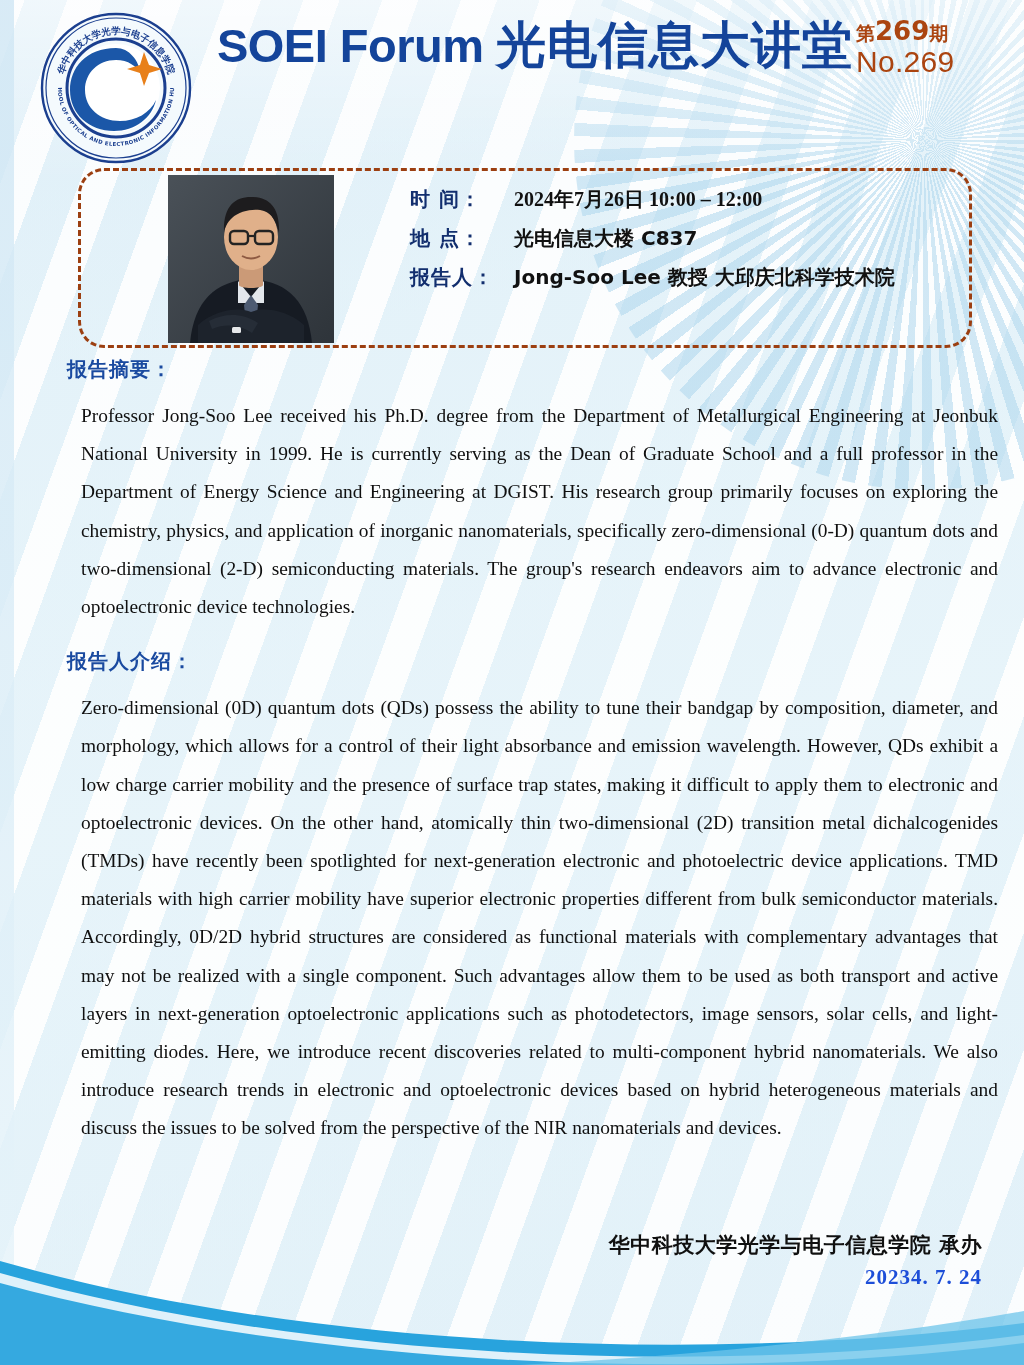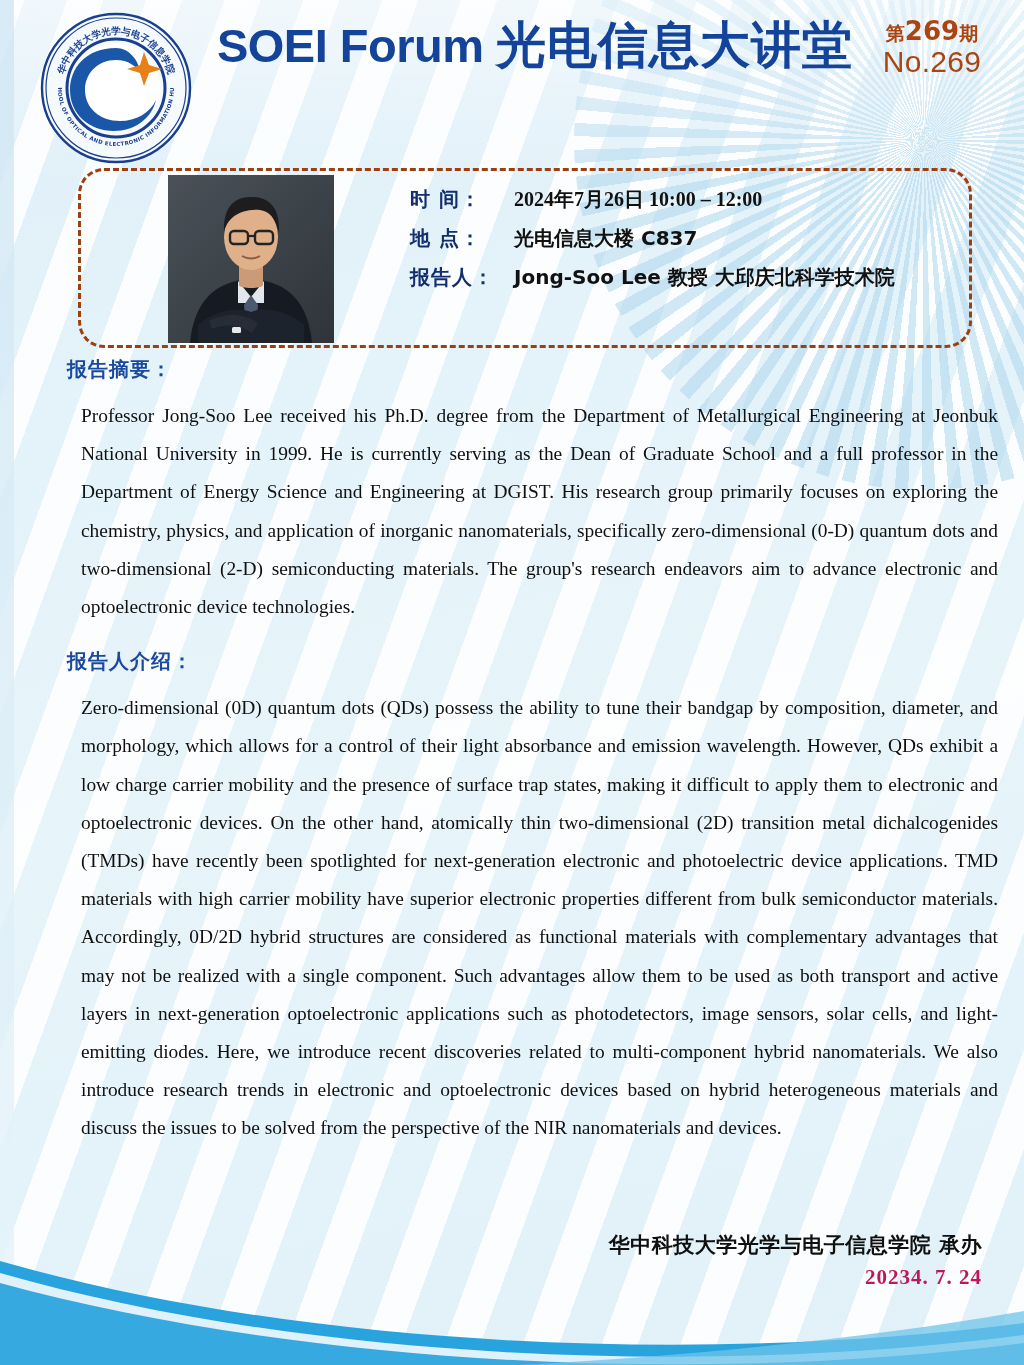--- a/index.html
+++ b/index.html
@@ -108,21 +108,21 @@
   .forum-title .cn {
     font-family: "DejaVu Sans", "Liberation Sans", sans-serif;
     font-size: 50px;
     letter-spacing: 1px;
   }
   .issue-block {
     position: absolute;
     right: 16px;
     top: 18px;
     width: 152px;
-    text-align: center;
+    text-align: left;
     color: #ab4410;
     font-family: "DejaVu Sans", "Liberation Sans", sans-serif;
   }
   .issue-cn {
     font-size: 26px;
     font-weight: bold;
     line-height: 1.05;
     white-space: nowrap;
   }
   .issue-cn .small { font-size: 19px; }
@@ -238,21 +238,21 @@
     font-weight: bold;
     font-size: 21px;
     color: #101010;
     letter-spacing: .5px;
     line-height: 1.5;
   }
   .date {
     font-family: "Liberation Serif", "DejaVu Serif", serif;
     font-weight: bold;
     font-size: 21px;
-    color: #be185d;
+    color: #1d4ed8;
     letter-spacing: 1px;
     margin-top: 4px;
   }
 </style>
 </head>
 <body>
 
 <div class="poster">
 
   <div class="bg-base"></div>

